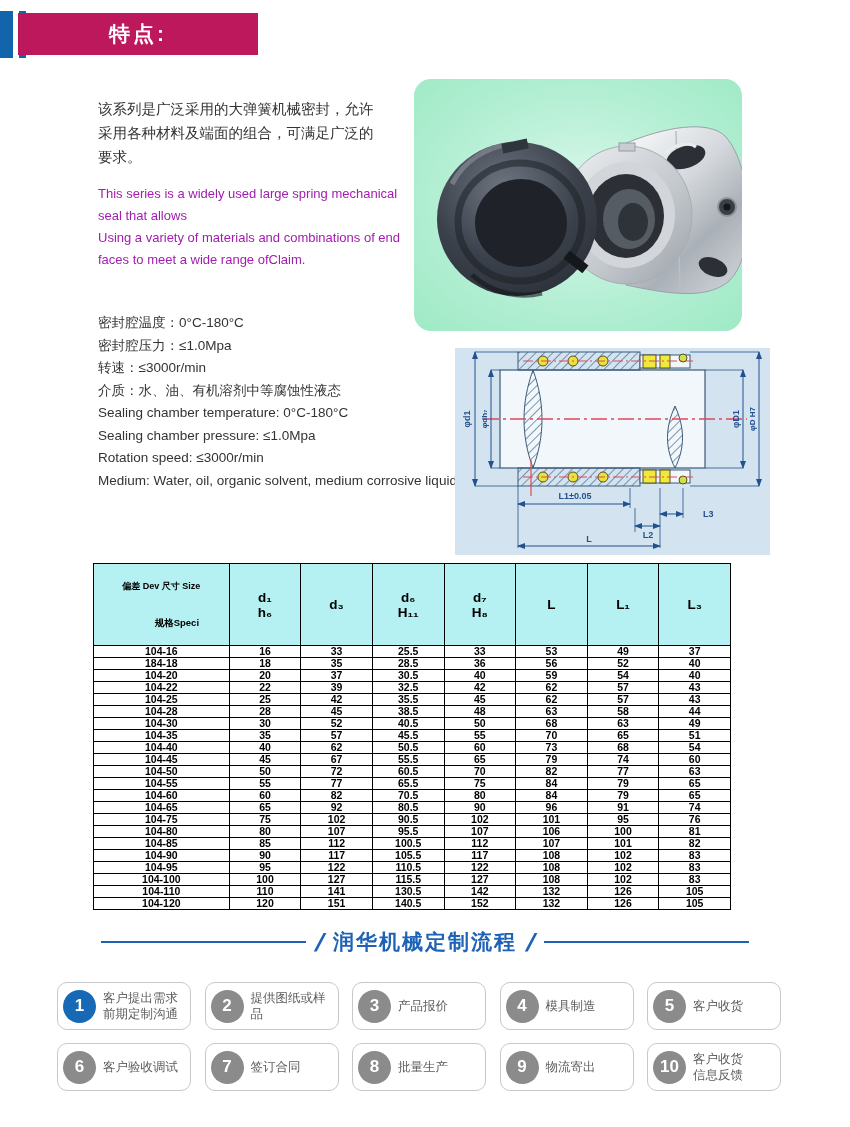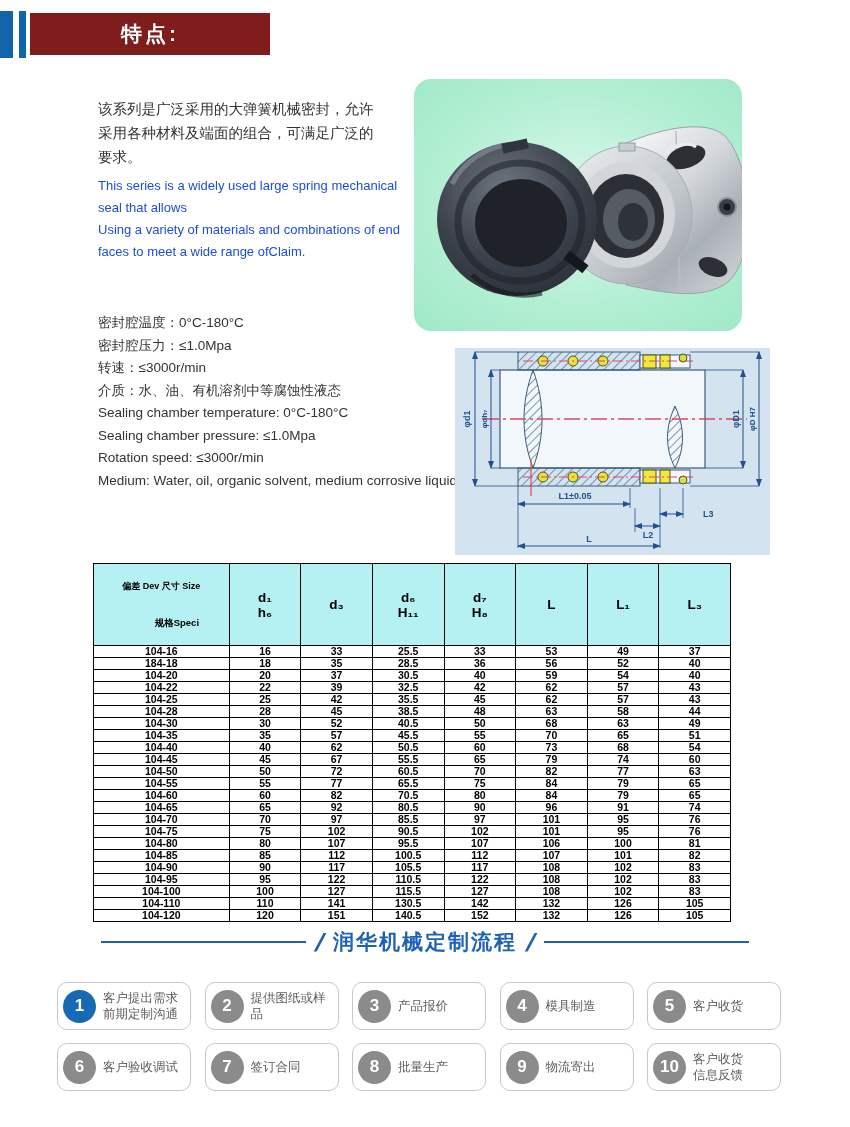--- a/index.html
+++ b/index.html
@@ -3,28 +3,28 @@
 <meta charset="utf-8">
 <style>
   * { margin:0; padding:0; box-sizing:border-box; }
   body { background:#ffffff; font-family:"Liberation Sans","DejaVu Sans",sans-serif; }
   .page { position:relative; width:850px; height:1127px; background:#ffffff; overflow:hidden; }
 
   
   .stripe { position:absolute; top:11px; background:#1264ab; }
   .stripe.s1 { left:0; width:13px; height:47px; }
   .stripe.s2 { left:19px; width:7px; height:47px; }
-  .feat-bar { position:absolute; left:30px; top:13px; width:240px; height:42px;
-    background:#7f1d1d; color:#fff; font-size:21px; font-weight:bold; letter-spacing:3px;
+  .feat-bar { position:absolute; left:18px; top:13px; width:240px; height:42px;
+    background:#be185d; color:#fff; font-size:21px; font-weight:bold; letter-spacing:3px;
     display:flex; align-items:center; justify-content:center; }
 
   
   .intro { position:absolute; left:98px; top:97px; width:334px; }
   .intro .cn { font-size:14.5px; color:#333; line-height:24px; white-space:pre-line; }
-  .intro .en { font-size:13px; color:#1d4ed8; line-height:22px; white-space:pre-line; margin-top:6px; }
+  .intro .en { font-size:13px; color:#a21caf; line-height:22px; white-space:pre-line; margin-top:14px; }
   .specs { position:absolute; left:98px; top:312px; width:370px; font-size:13.5px;
     color:#333; line-height:22.5px; white-space:pre-line; }
 
   
   .photo { position:absolute; left:414px; top:79px; }
   .drawing { position:absolute; left:455px; top:348px; }
 
   
   table.spec { position:absolute; left:93px; top:563px; width:638px; border-collapse:collapse;
     table-layout:fixed; color:#000; }
@@ -370,30 +370,20 @@
           <td>104-65</td>
           <td>65</td>
           <td>92</td>
           <td>80.5</td>
           <td>90</td>
           <td>96</td>
           <td>91</td>
           <td>74</td>
         </tr>
         <tr>
-          <td>104-70</td>
-          <td>70</td>
-          <td>97</td>
-          <td>85.5</td>
-          <td>97</td>
-          <td>101</td>
-          <td>95</td>
-          <td>76</td>
-        </tr>
-        <tr>
           <td>104-75</td>
           <td>75</td>
           <td>102</td>
           <td>90.5</td>
           <td>102</td>
           <td>101</td>
           <td>95</td>
           <td>76</td>
         </tr>
         <tr>

